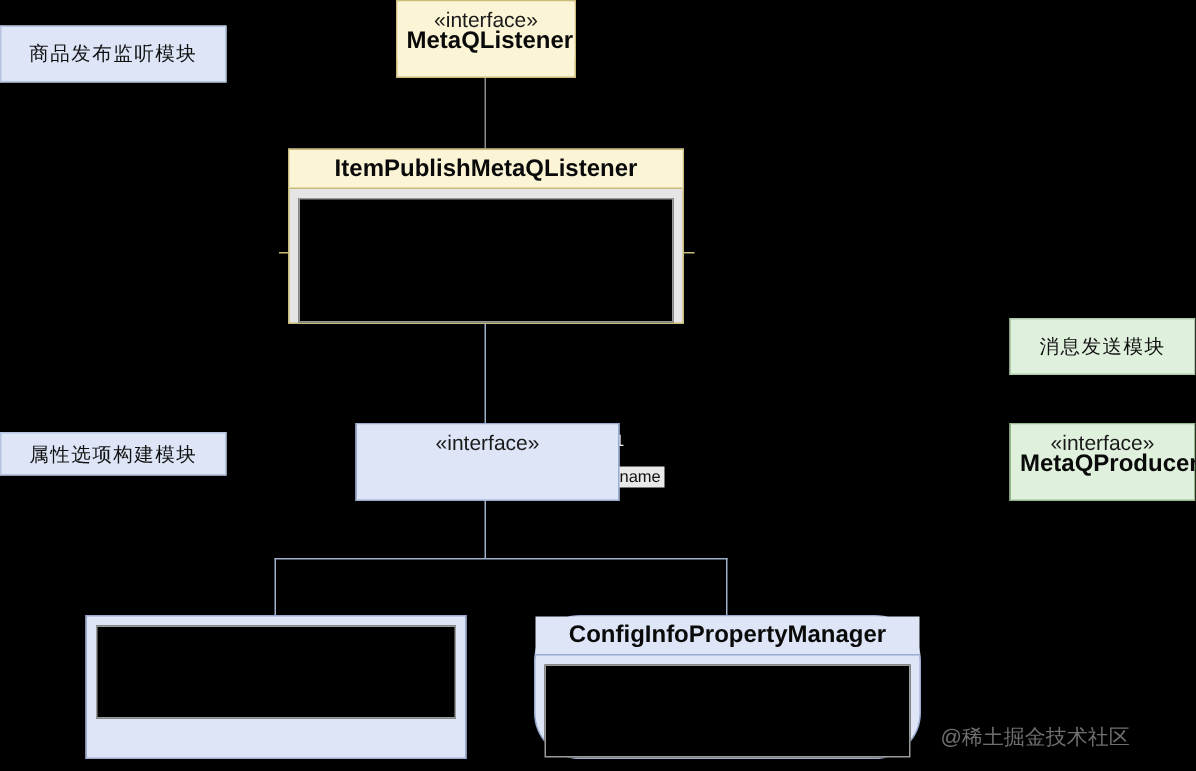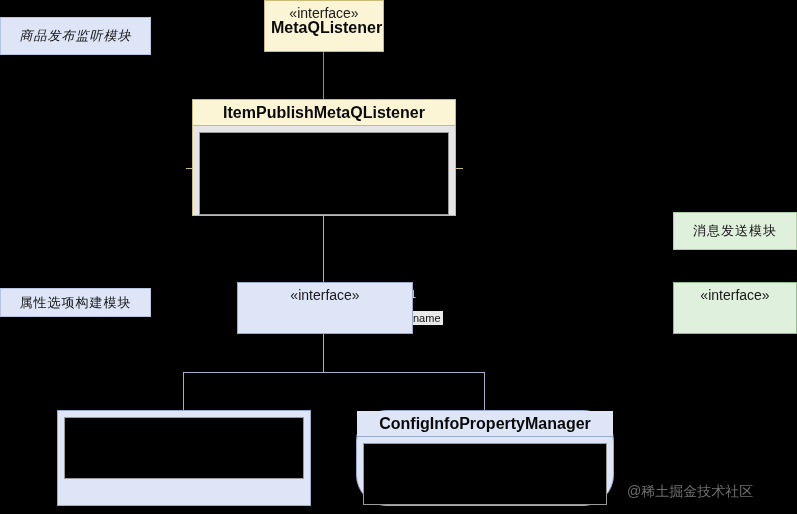--- a/index.html
+++ b/index.html
@@ -189,33 +189,34 @@
 
   <div class="node blue" style="left:237px; top:282px; width:176px; height:52px;">
     <div class="title-bar" style="padding-top:6px;">
       <span class="stereo">«interface»</span>
     </div>
   </div>
 
   <div class="node green" style="left:673px; top:282px; width:124px; height:52px;">
     <div class="title-bar" style="padding-top:6px;">
       <span class="stereo">«interface»</span>
+      <span class="nm">MetaQProducer</span>
     </div>
   </div>
 
   <div class="node blue-class" style="left:57px; top:410px; width:254px; height:96px;">
     <div class="body"></div>
   </div>
 
   <div class="node blue-class" style="left:356px; top:410px; width:258px; height:96px;border-radius:31px;">
     <div class="title-bar" style="padding-top:5px; padding-bottom:5px;">
       <span class="nm">ConfigInfoPropertyManager</span>
     </div>
     <div class="body"></div>
   </div>
 
-  <div class="label-box" style="left:0px; top:17px; width:151px; height:38px;font-style:italic;">商品发布监听模块</div>
+  <div class="label-box" style="left:0px; top:17px; width:151px; height:38px;">商品发布监听模块</div>
   <div class="label-box label-green" style="left:673px; top:212px; width:124px; height:38px;">消息发送模块</div>
   <div class="label-box" style="left:0px; top:288px; width:151px; height:29px;">属性选项构建模块</div>
 
   <div class="watermark" style="left:627px; top:483px;">@稀土掘金技术社区</div>
 
 </div>
 
 </body></html>

